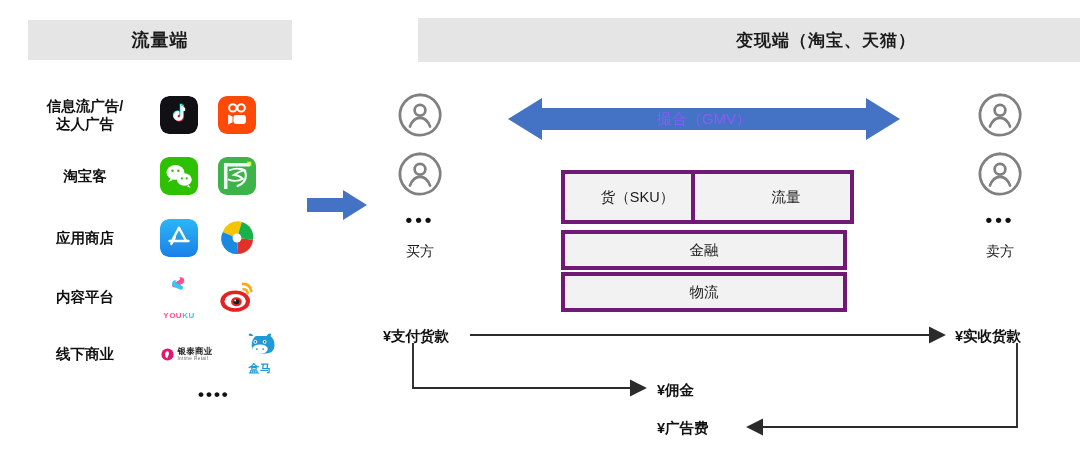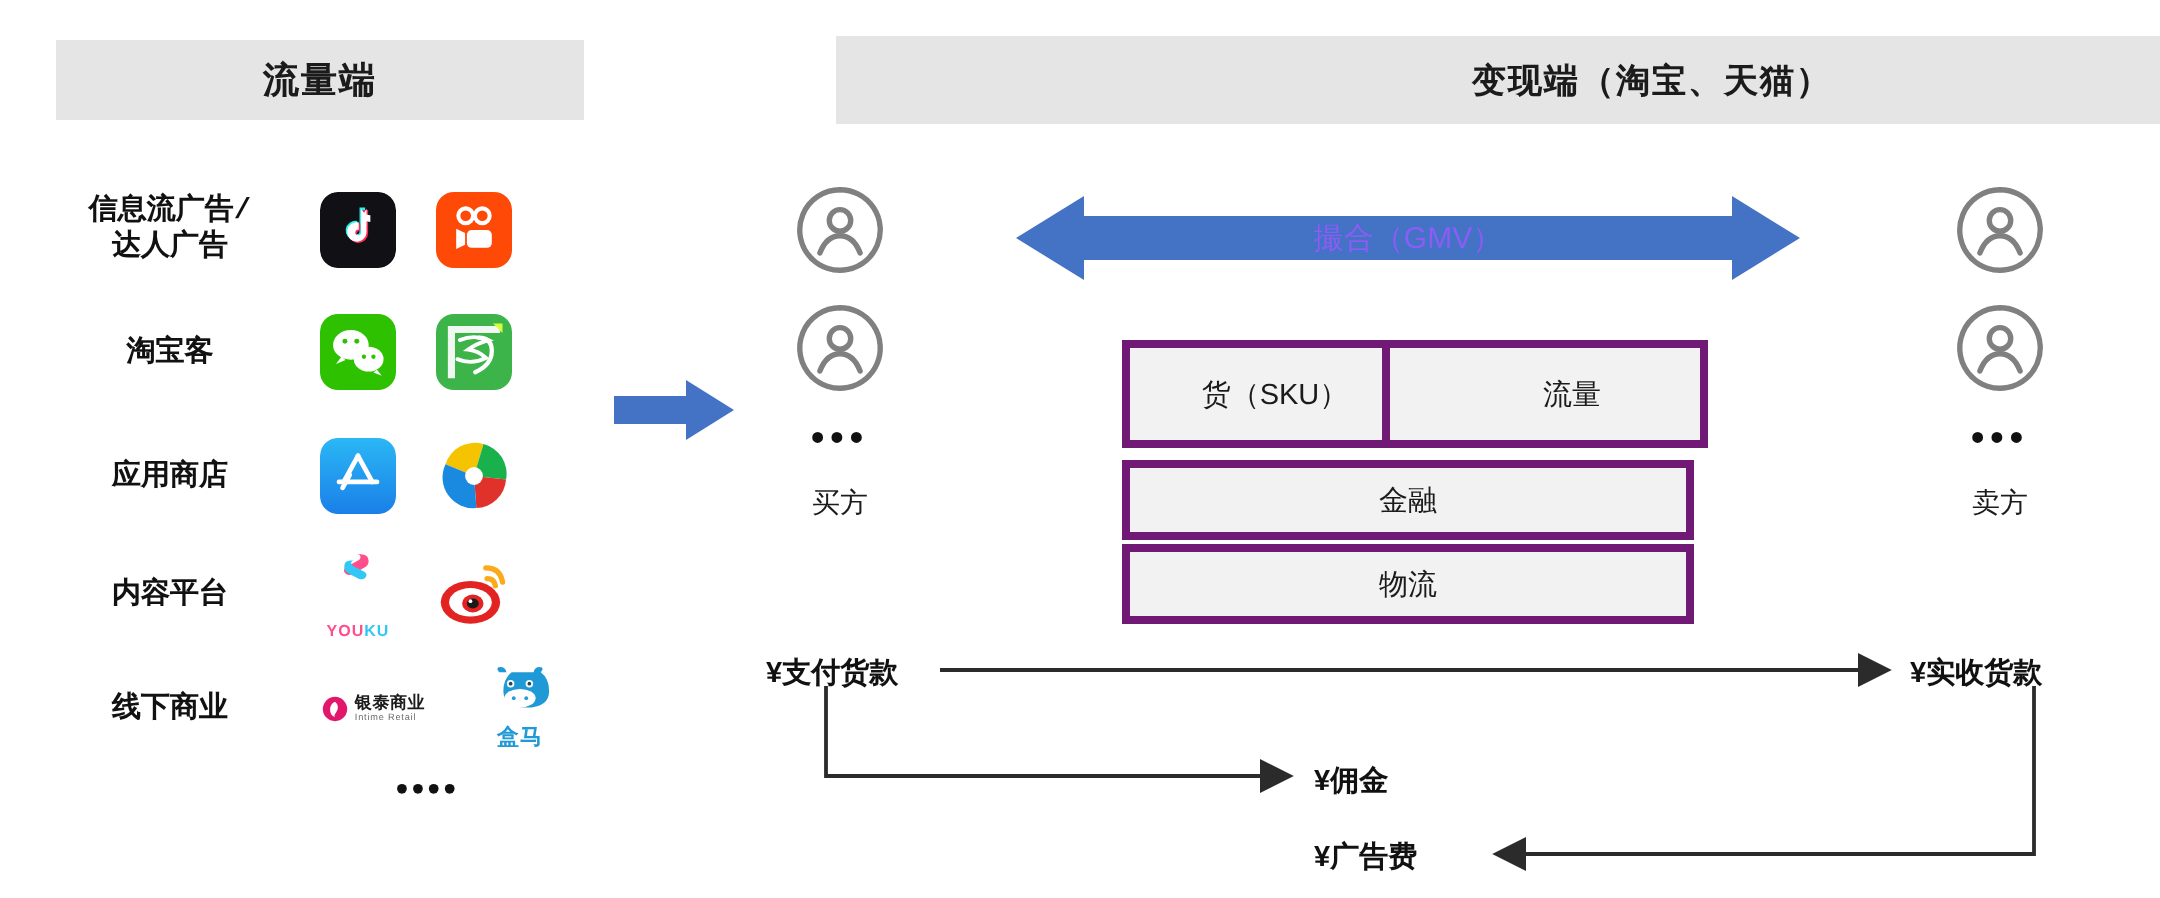--- a/index.html
+++ b/index.html
@@ -105,21 +105,21 @@
 <body>
 
 <div class="stage">
 
   <div class="panel-header" id="hdr-left">流量端</div>
 
   <div class="panel-header" id="hdr-right">变现端（淘宝、天猫）</div>
 
   <div class="left-rows">
 
-    <div class="lrow" style="top:12px;font-family:Liberation Mono, monospace;">
+    <div class="lrow" style="top:12px;">
       <div class="lrow-label">信息流广告/
 达人广告</div>
       <div class="lrow-icons">
         <div class="icon-slot">
           <svg class="app-ico" viewBox="0 0 64 64">
             <rect width="64" height="64" rx="15" fill="#111014"></rect>
             <path d="M38 13v19.5a8.2 8.2 0 1 1-6.6-8.05v6.2a2.4 2.4 0 1 0 1.9 2.35V13z" fill="#25f4ee"></path>
             <path d="M40.5 15.2v19.5a8.2 8.2 0 1 1-6.6-8.05v6.2a2.4 2.4 0 1 0 1.9 2.35V15.2z" fill="#fe2c55"></path>
             <path d="M39.2 14.1v19.5a8.2 8.2 0 1 1-6.6-8.05v6.2a2.4 2.4 0 1 0 1.9 2.35V14.1c1.6 3.3 4.4 5.2 7.9 5.5v5.6c-3-.1-5.7-1.2-7.9-3z" fill="#ffffff"></path>
           </svg>

